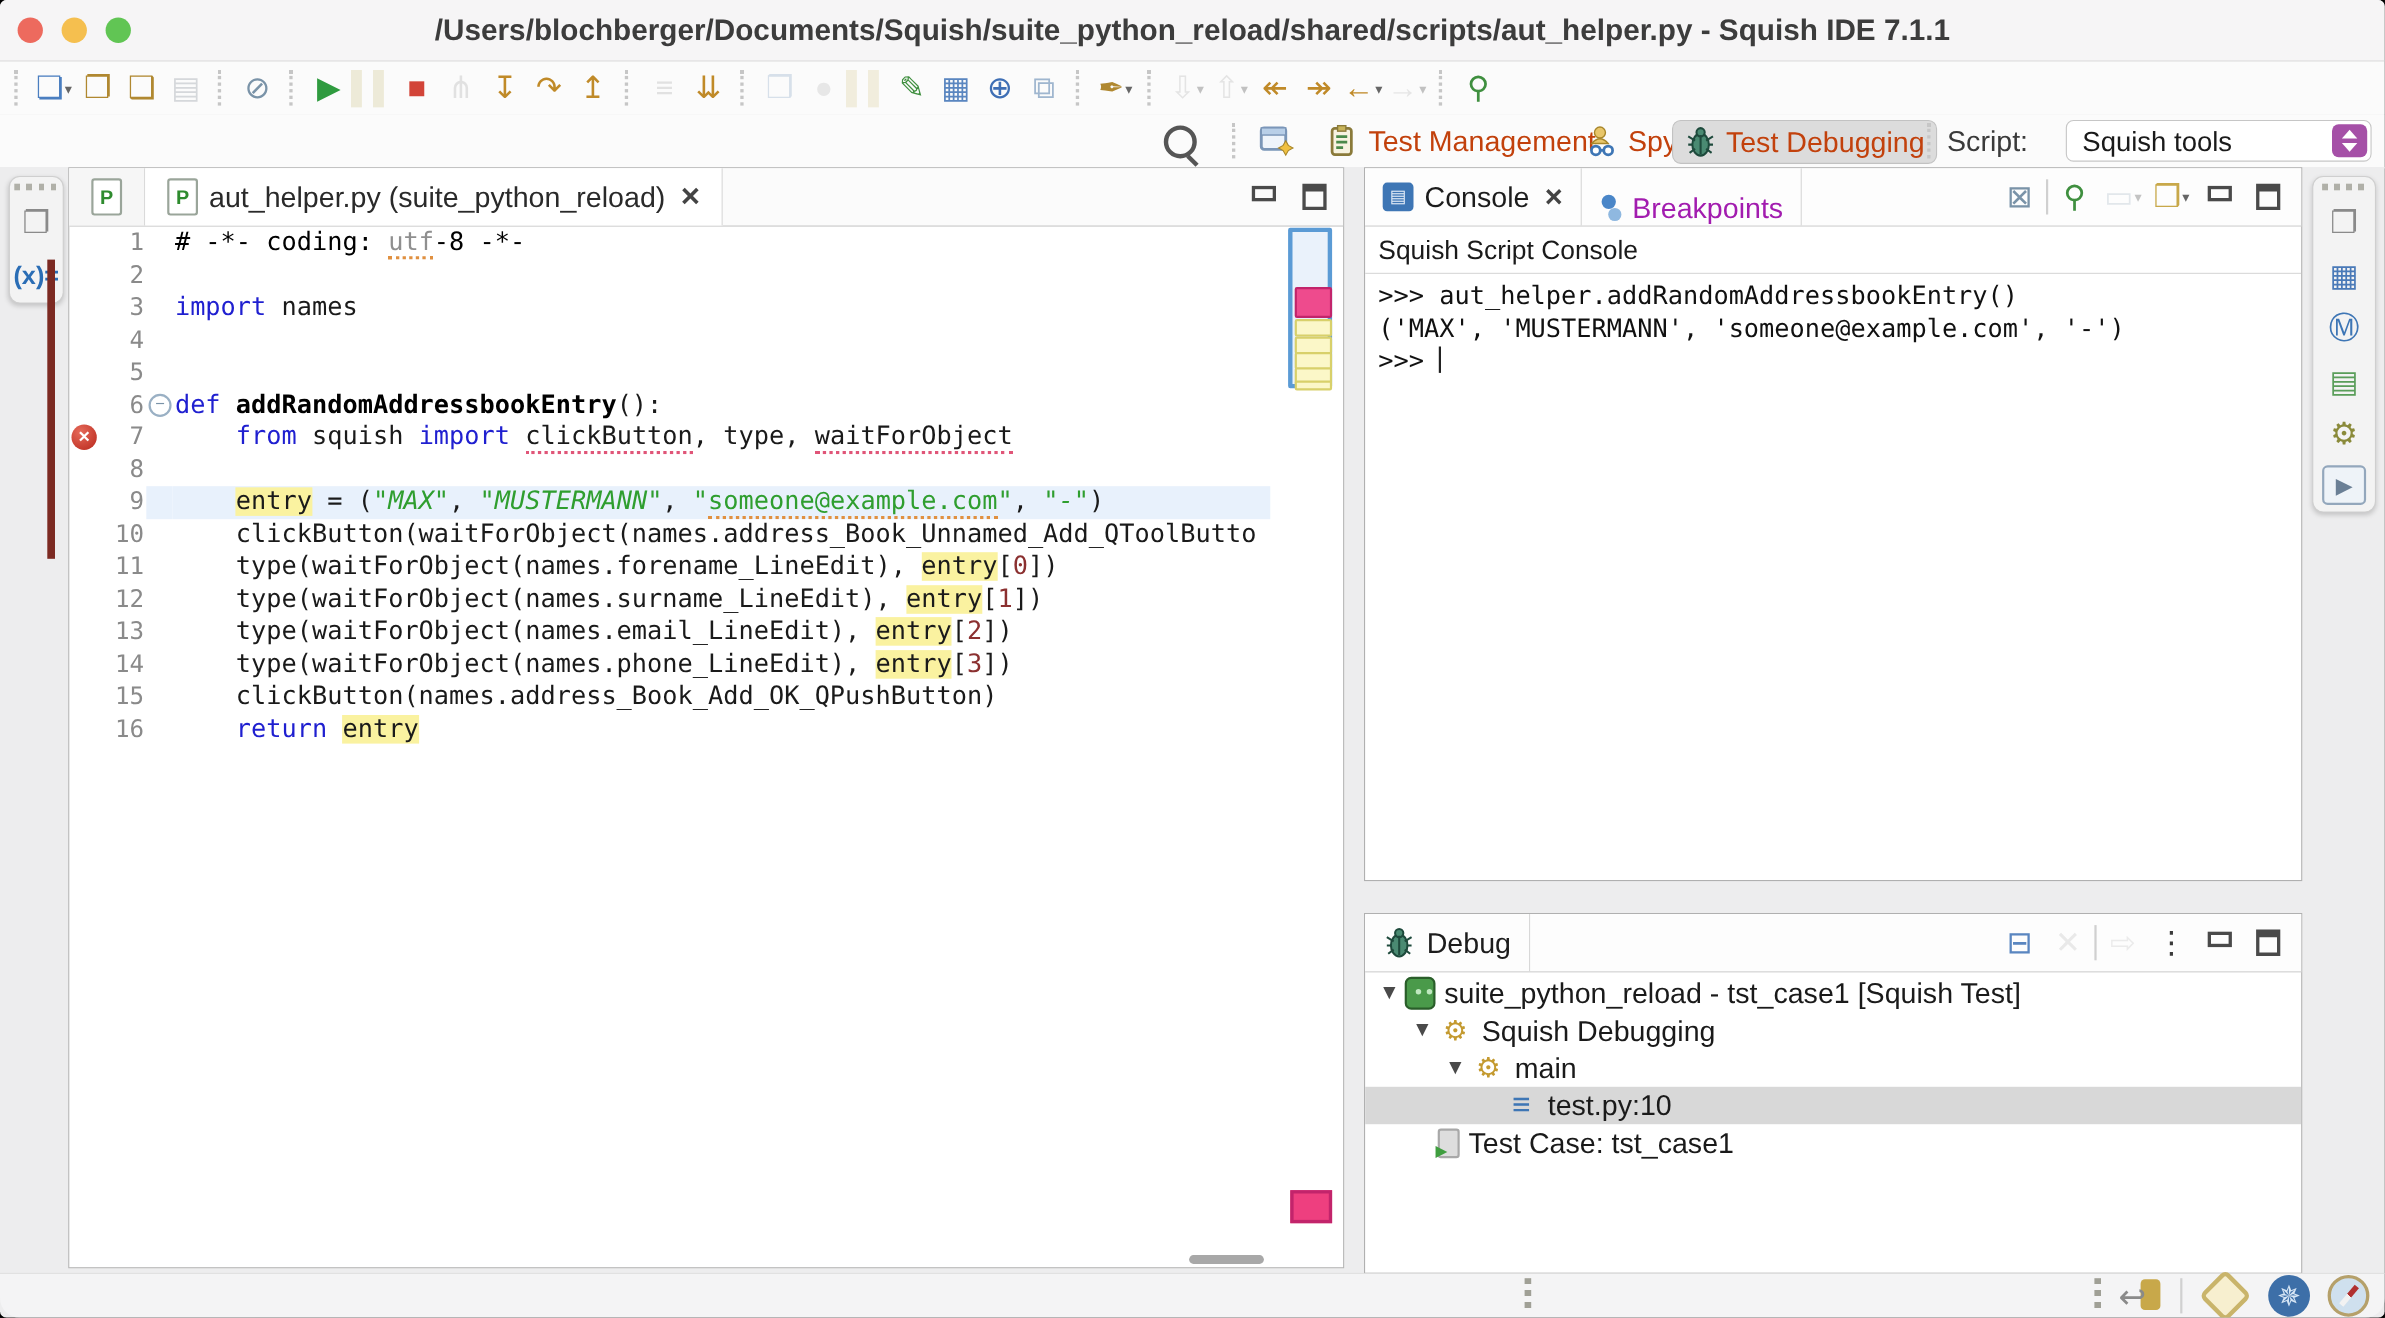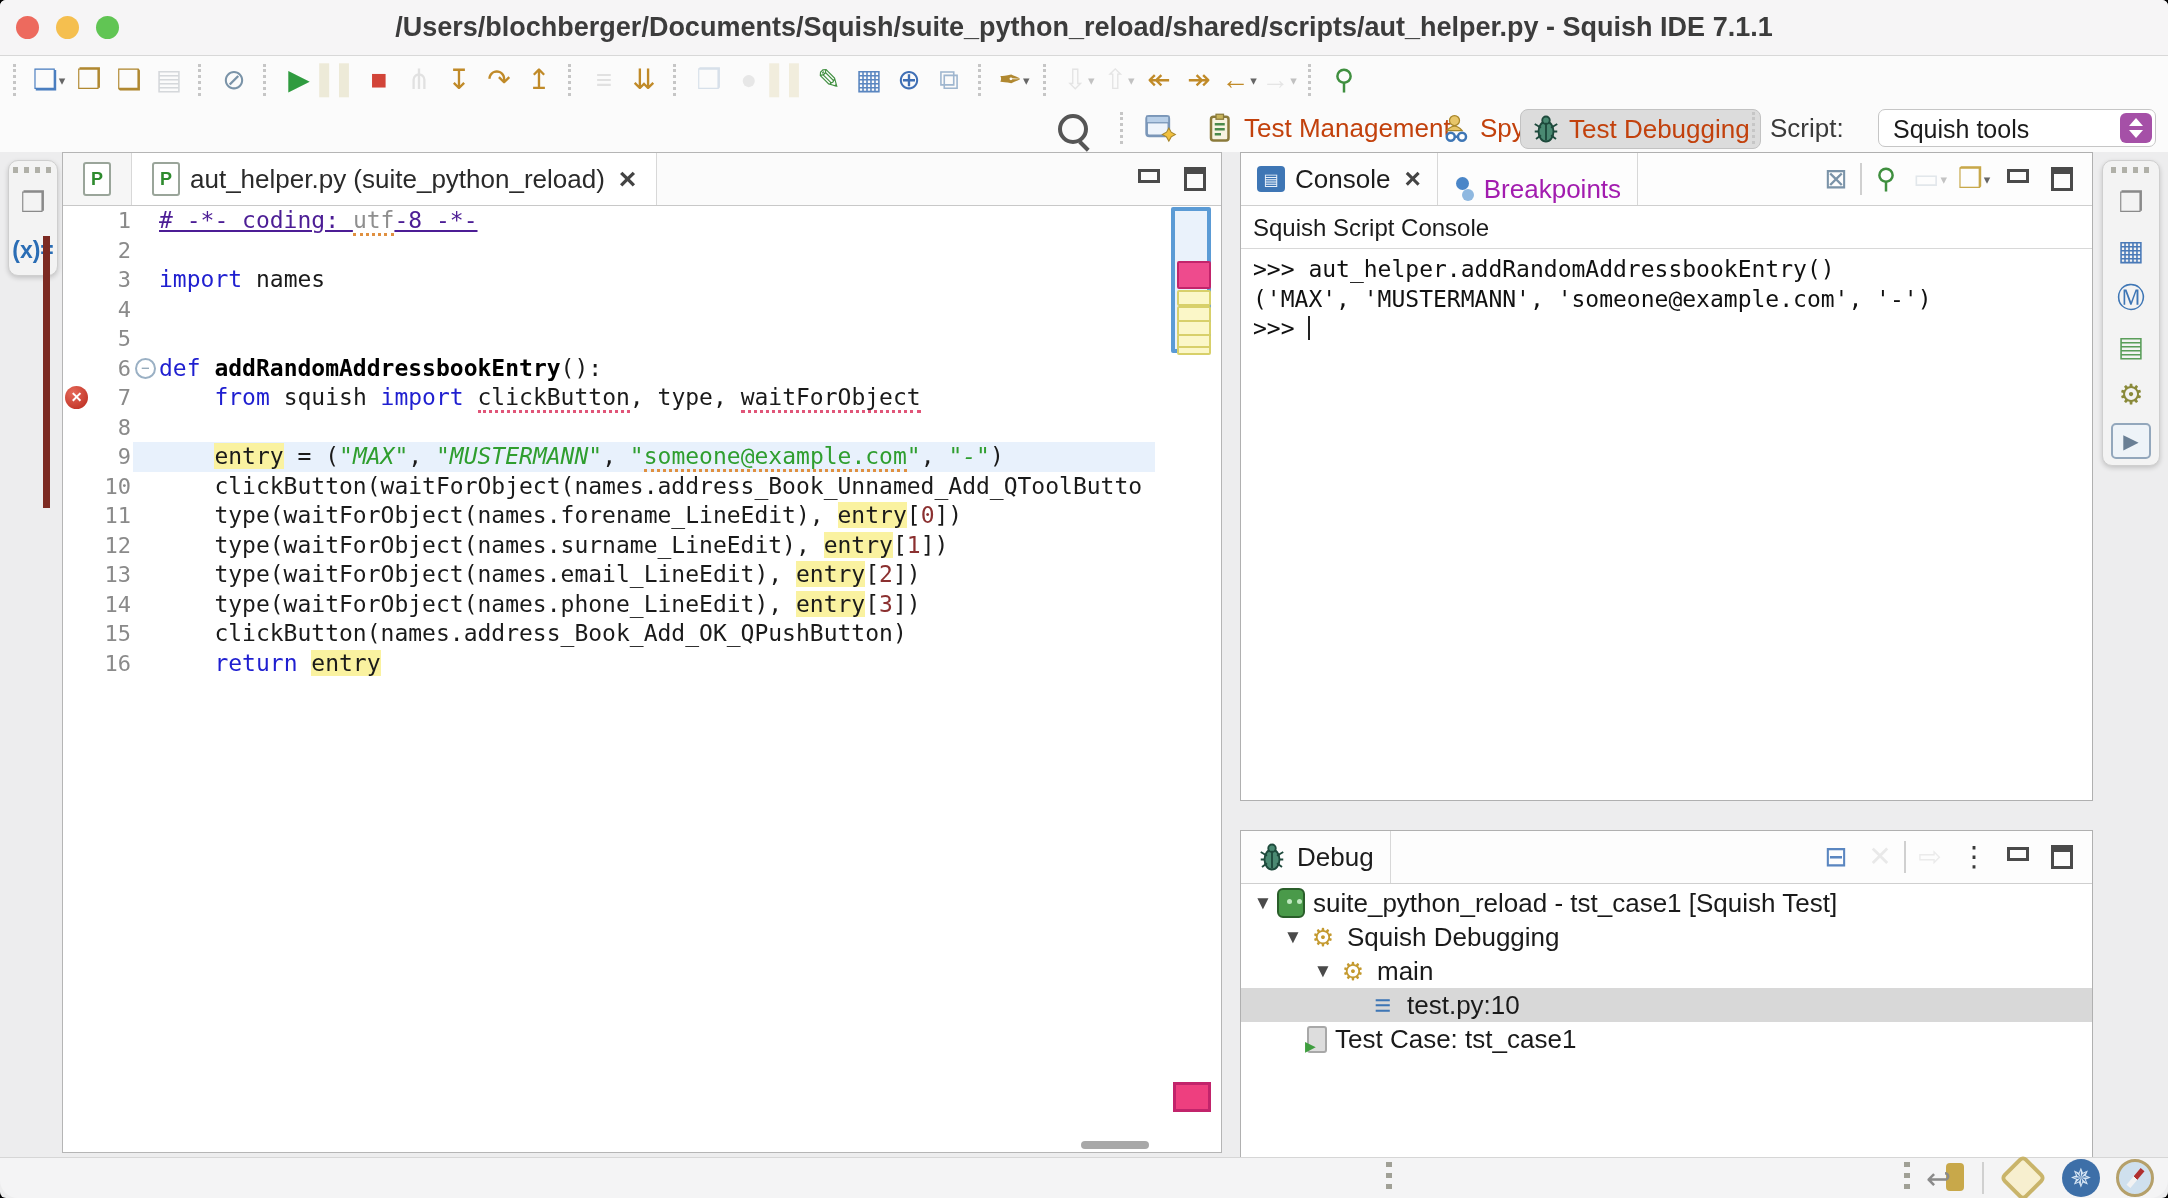--- a/index.html
+++ b/index.html
@@ -66,21 +66,21 @@
   .code-line{display:flex;height:29.5px;line-height:29.5px;white-space:pre;}
   .col-ann{width:28px;flex:none;position:relative;}
   .col-num{width:40px;flex:none;text-align:right;color:#8a8a8a;font-size:22px;padding-right:2px;}
   .col-fold{width:24px;flex:none;position:relative;}
   .col-code{flex:1;overflow:hidden;padding-left:2px;color:#1a1a1a;}
   .cur .col-code,.cur .col-fold{background:#e8f1fc;}
   .tk-k{color:#1f1fd0;}
   .tk-b{font-weight:bold;color:#000;}
   .tk-s{color:#2f9e2f;font-style:italic;}
   .tk-so{color:#2f9e2f;border-bottom:3px dotted #e09040;}
-  .tk-c{color:#4c1d95;text-decoration:underline;}
+  .tk-c{color:#000000;}
   .tk-co{color:#8f8f8f;border-bottom:3px dotted #e09040;}
   .tk-n{color:#8b3030;}
   .tk-h{background:#faf2a0;}
   .tk-r{border-bottom:3px dotted #e05578;}
   .err-dot{position:absolute;left:2px;top:3px;width:23px;height:23px;border-radius:50%;background:radial-gradient(circle at 35% 30%,#e66a5a,#b8271b);color:#fff;font-size:14px;font-weight:bold;display:flex;align-items:center;justify-content:center;font-family:"Liberation Sans",sans-serif;}
   .fold-dot{position:absolute;left:2px;top:4px;width:17px;height:17px;border-radius:50%;border:2px solid #9ab0c4;color:#7a93a8;font-size:15px;line-height:15px;text-align:center;background:#fff;font-family:"Liberation Sans",sans-serif;}
 
   .overview{position:absolute;top:53px;right:4px;width:48px;bottom:12px;}
   .ov-viewport{position:absolute;left:2px;top:1px;width:40px;height:146px;background:#eaf2fb;border:4px solid #5b9bd5;border-radius:2px;box-sizing:border-box;}
   .ov-mark{position:absolute;left:8px;width:30px;border-radius:2px;}

